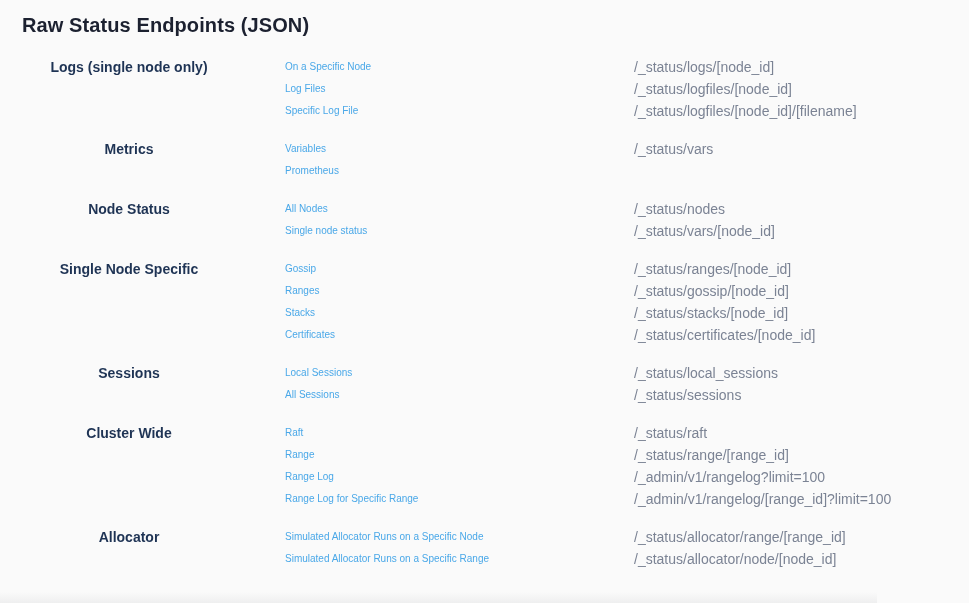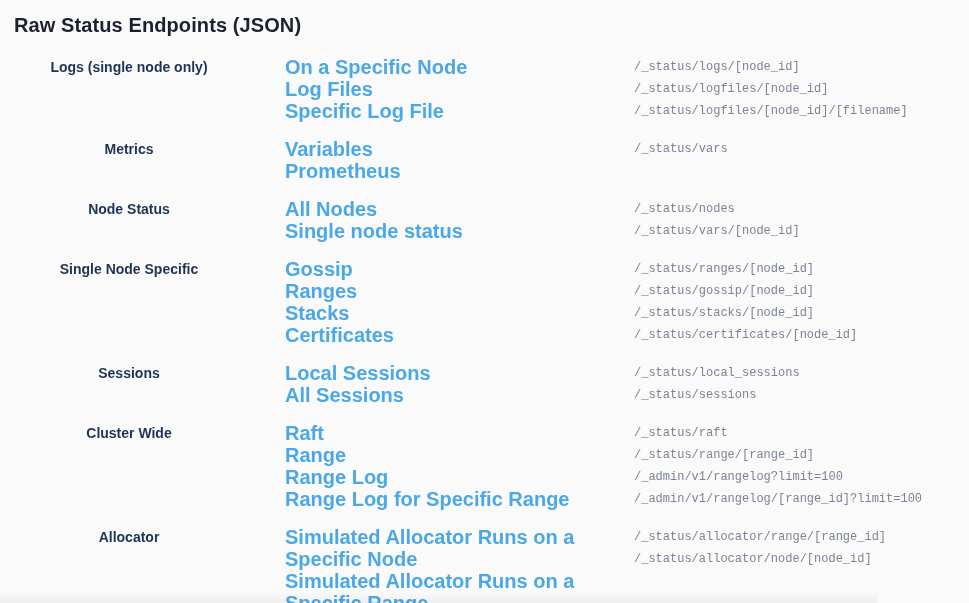--- a/index.html
+++ b/index.html
@@ -10,21 +10,21 @@
     width: 969px;
     height: 603px;
     overflow: hidden;
     position: relative;
     background: var(--bg, #fafafa);
     font-family: "Liberation Sans", "DejaVu Sans", sans-serif;
     -webkit-font-smoothing: antialiased;
   }
   .page-title {
     margin: 0;
-    padding: 12px 0 0 14px;
+    padding: 12px 0 0 22px;
     font-size: 20px;
     line-height: 26px;
     font-weight: 600;
     letter-spacing: 0.1px;
     color: var(--title, #1c2130);
   }
   .endpoints-table {
     margin-top: 18px;
   }
   .section {
@@ -37,32 +37,30 @@
     font-size: 14px;
     line-height: 22px;
     font-weight: 600;
     color: var(--label, #1e3354);
   }
   .links {
     padding-left: 27px;
   }
   .link {
     display: block;
-    font-size: 20px;
+    font-size: 10px;
     line-height: 22px;
     color: var(--link, #4aa8e8);
     text-decoration: none;
     cursor: pointer;
-    font-weight: bold;
   }
   .endpoint {
-    font-size: 12px;
+    font-size: 14px;
     line-height: 22px;
     color: var(--endpoint, #7b8394);
-    font-family: Liberation Mono, monospace;
   }
   .bottom-shade {
     position: absolute;
     left: 0;
     bottom: 0;
     width: 877px;
     height: 11px;
     background: linear-gradient(to bottom, rgba(40, 44, 56, 0), rgba(40, 44, 56, 0.055));
     pointer-events: none;
   }

